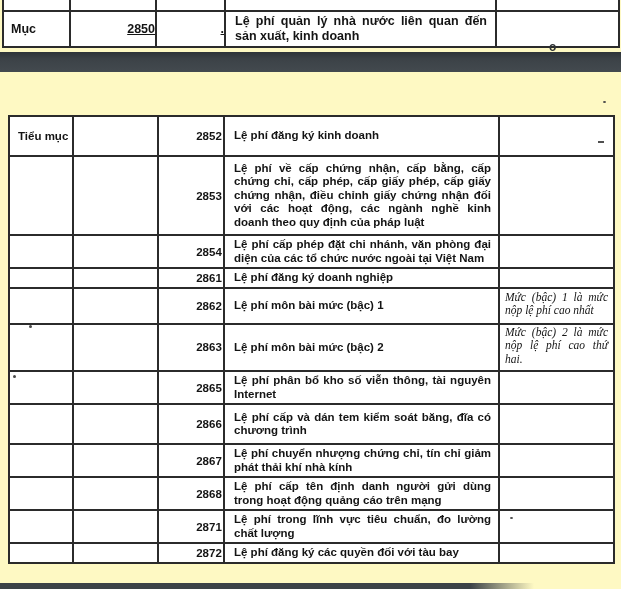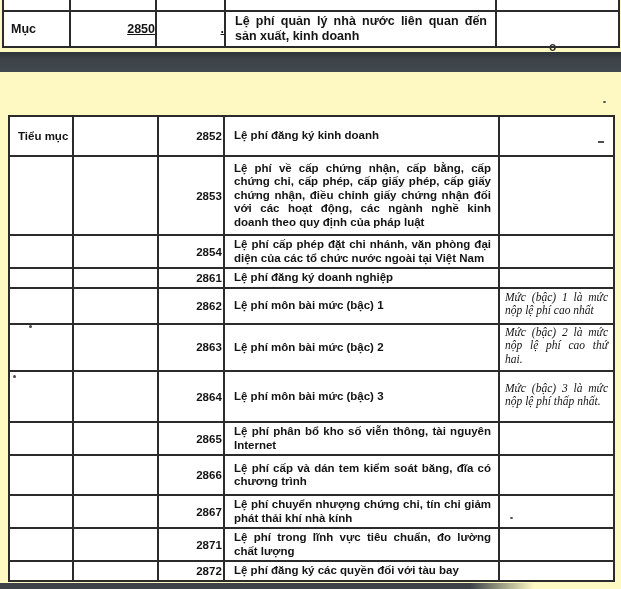--- a/index.html
+++ b/index.html
@@ -139,46 +139,46 @@
       <td class="c4">Lệ phí môn bài mức (bậc) 1</td>
       <td class="c5">Mức (bậc) 1 là mức nộp lệ phí cao nhất</td>
     </tr>
     <tr class="h45">
       <td class="c1"></td>
       <td class="c2"></td>
       <td class="c3">2863</td>
       <td class="c4">Lệ phí môn bài mức (bậc) 2</td>
       <td class="c5">Mức (bậc) 2 là mức nộp lệ phí cao thứ hai.</td>
     </tr>
-    <tr class="h51">
-      <td class="c1"></td>
-      <td class="c2"></td>
-      <td class="c3">2864</td>
-      <td class="c4">Lệ phí môn bài mức (bậc) 3</td>
-      <td class="c5">Mức (bậc) 3 là mức nộp lệ phí thấp nhất.</td>
-    </tr>
     <tr class="h30">
       <td class="c1"></td>
       <td class="c2"></td>
       <td class="c3">2865</td>
       <td class="c4">Lệ phí phân bổ kho số viễn thông, tài nguyên Internet</td>
       <td class="c5"></td>
     </tr>
     <tr class="h31">
       <td class="c1"></td>
       <td class="c2"></td>
       <td class="c3">2866</td>
       <td class="c4">Lệ phí cấp và dán tem kiểm soát băng, đĩa có chương trình</td>
       <td class="c5"></td>
     </tr>
     <tr class="h34">
       <td class="c1"></td>
       <td class="c2"></td>
       <td class="c3">2867</td>
       <td class="c4">Lệ phí chuyển nhượng chứng chỉ, tín chỉ giảm phát thải khí nhà kính</td>
+      <td class="c5"></td>
+    </tr>
+    <tr class="h30">
+      <td class="c1"></td>
+      <td class="c2"></td>
+      <td class="c3">2868</td>
+      <td class="c4">Lệ phí cấp tên định danh người gửi dùng trong hoạt động quảng cáo trên mạng</td>
       <td class="c5"></td>
     </tr>
     <tr class="h32">
       <td class="c1"></td>
       <td class="c2"></td>
       <td class="c3">2871</td>
       <td class="c4">Lệ phí trong lĩnh vực tiêu chuẩn, đo lường chất lượng</td>
       <td class="c5"></td>
     </tr>
     <tr class="h19">

